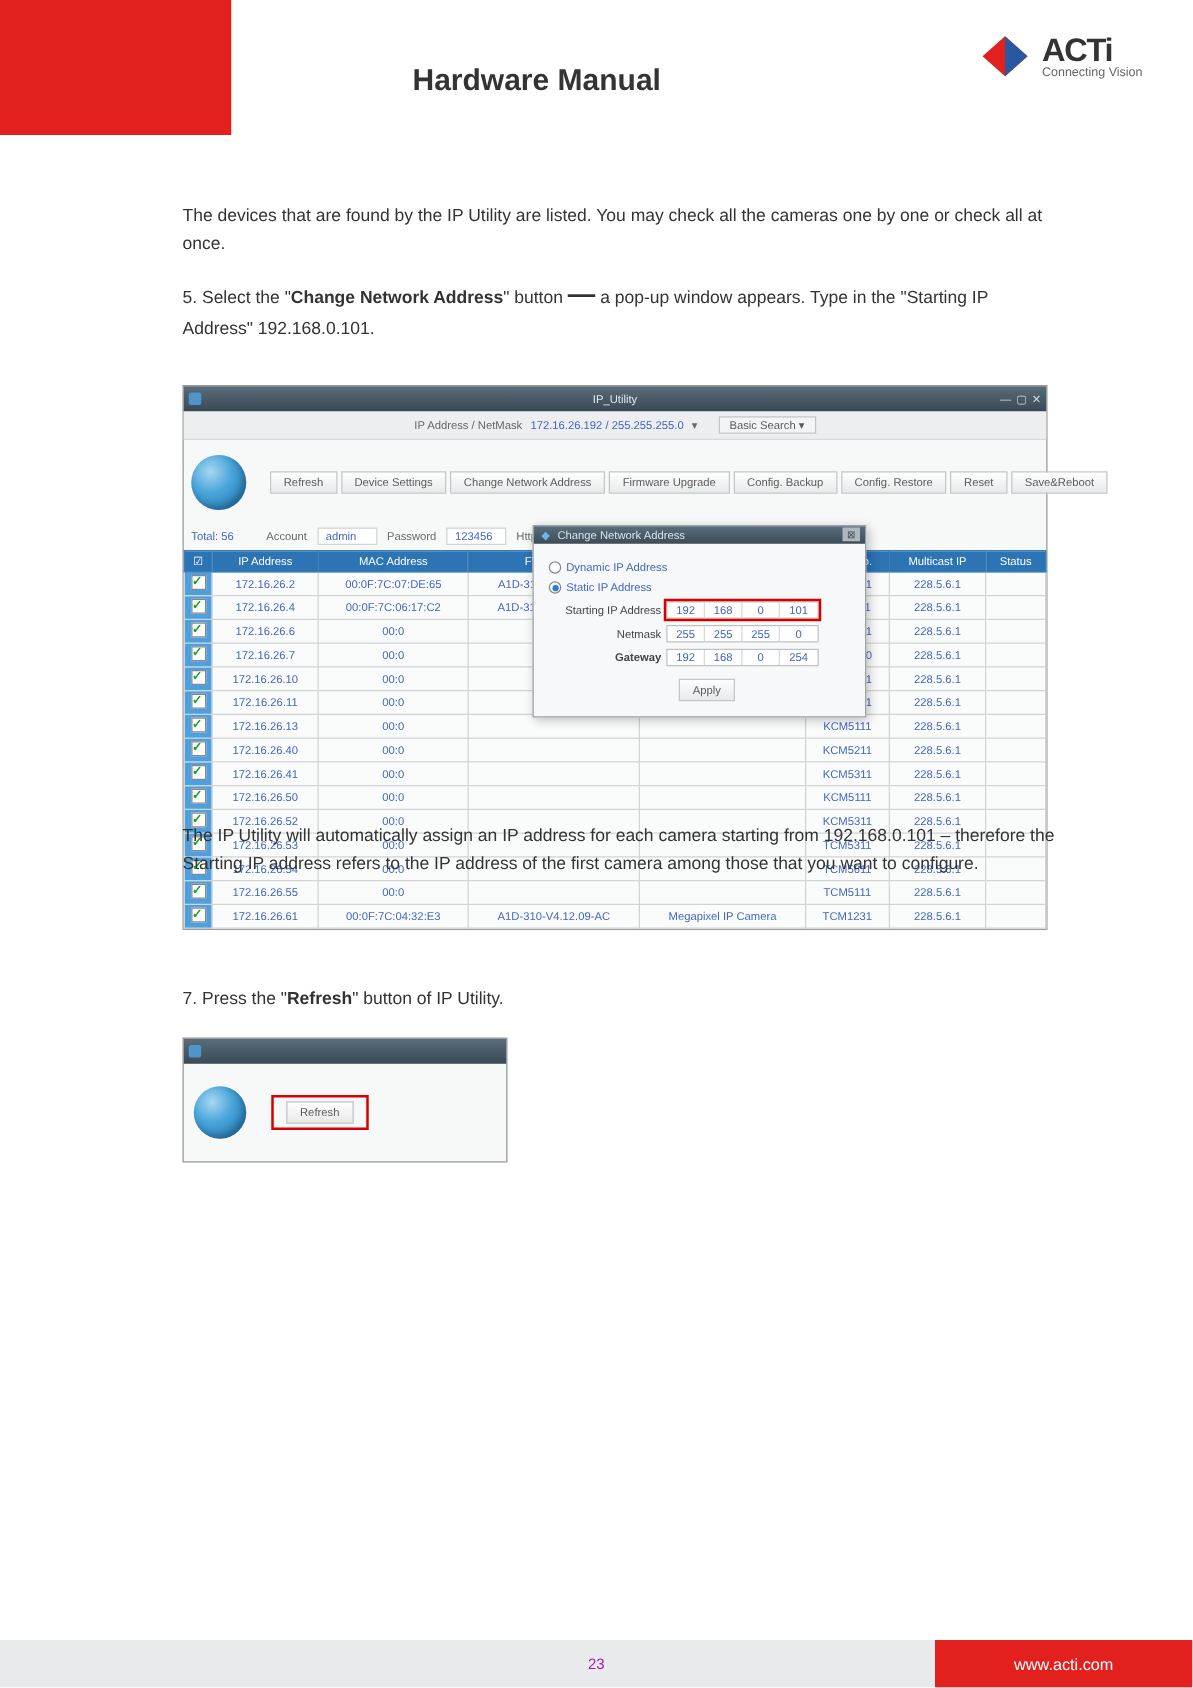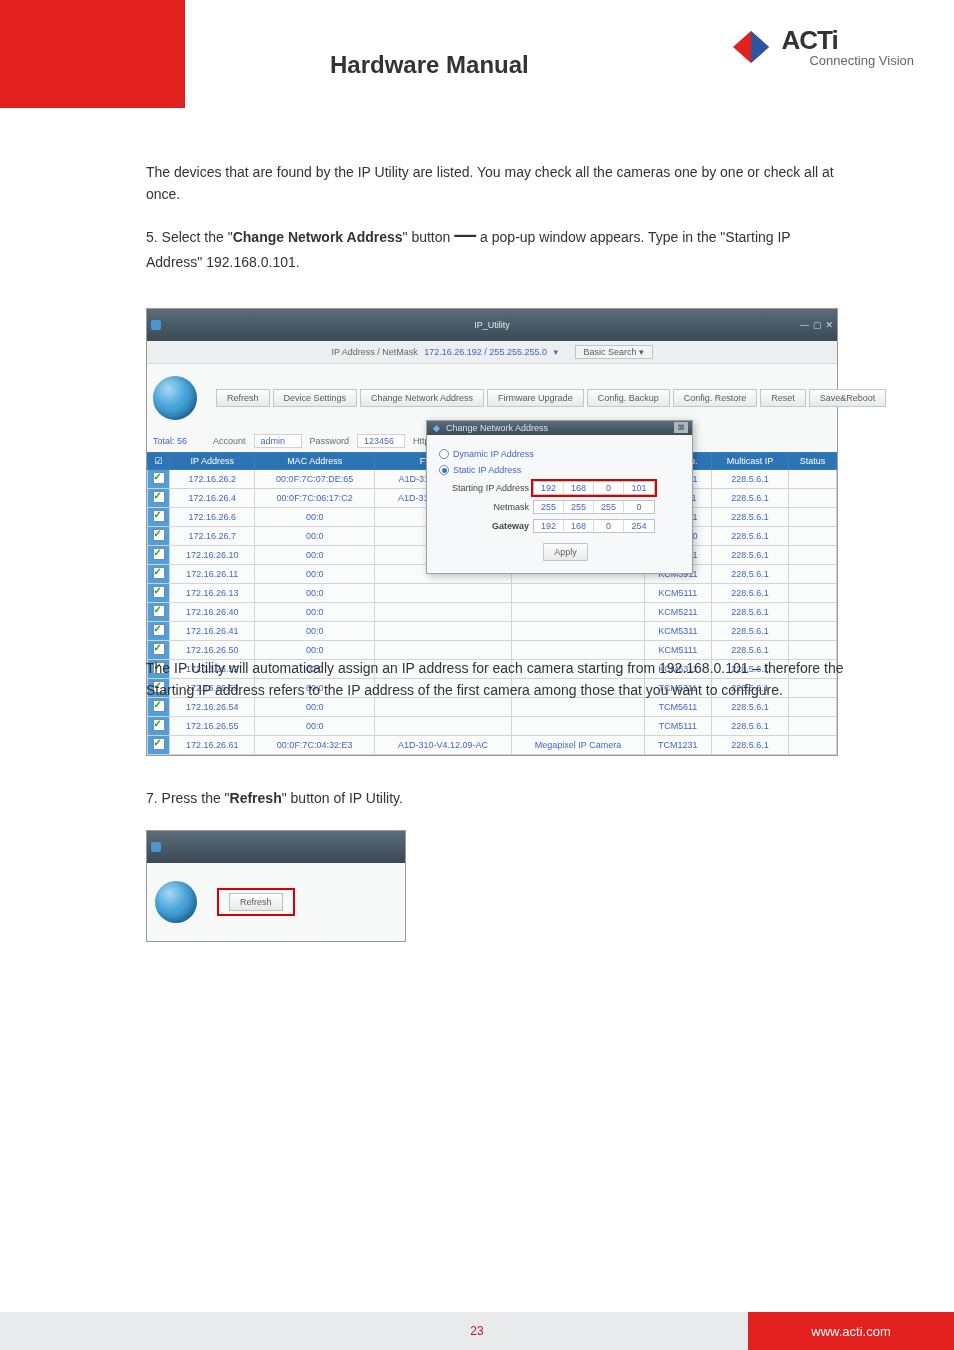--- a/index.html
+++ b/index.html
@@ -25,21 +25,21 @@
       align-items: center;
       gap: 6px;
     }
     .logo-mark {
       width: 48px; height: 36px;
       position: relative;
     }
     .logo-mark svg { width: 100%; height: 100%; }
     .logo-text { display: flex; flex-direction: column; }
     .logo-acti { font-size: 26px; font-weight: 900; color: #333; letter-spacing: -1px; }
-    .logo-tag { font-size: 13px; color: #666; margin-top: -3px; margin-left: 28px; }
+    .logo-tag { font-size: 10px; color: #666; margin-top: -3px; }
     .doc-title {
       position: absolute;
       top: 51px; left: 330px;
       font-size: 24px;
       font-weight: bold;
       color: #333;
     }
     .body-text {
       position: absolute;
       left: 146px;
@@ -52,21 +52,21 @@
     .para2 { top: 218px; }
     .big-dash { font-size: 22px; font-weight: bold; }
     .screenshot {
       position: absolute;
       top: 308px; left: 146px;
       width: 692px;
       background: #f7f8f8;
       border: 1px solid #999;
     }
     .ss-titlebar {
-      height: 32px;
+      height: 20px;
       background: linear-gradient(#5b6c7a, #394955);
       color: #e3e9ee;
       font-size: 9px;
       display: flex;
       align-items: center;
       padding: 0 4px;
       position: relative;
     }
     .ss-titlebar .title { position: absolute; left: 50%; transform: translateX(-50%); }
     .ss-titlebar .icon-left { width: 10px; height: 10px; background:#4d95cb; border-radius:2px; display:inline-block; }
@@ -183,21 +183,21 @@
       display: flex;
       align-items: center;
       justify-content: center;
       font-size: 13px;
     }
     .page-num {
       position: absolute;
       left: 50%;
       bottom: 12px;
       transform: translateX(-50%);
-      color: #b91c1c;
+      color: #a21caf;
       font-size: 12px;
     }
   </style>
 </head>
 <body>
 
 <div class="red-sidebar"></div>
 
 <div class="logo-area">
   <div class="logo-mark">

